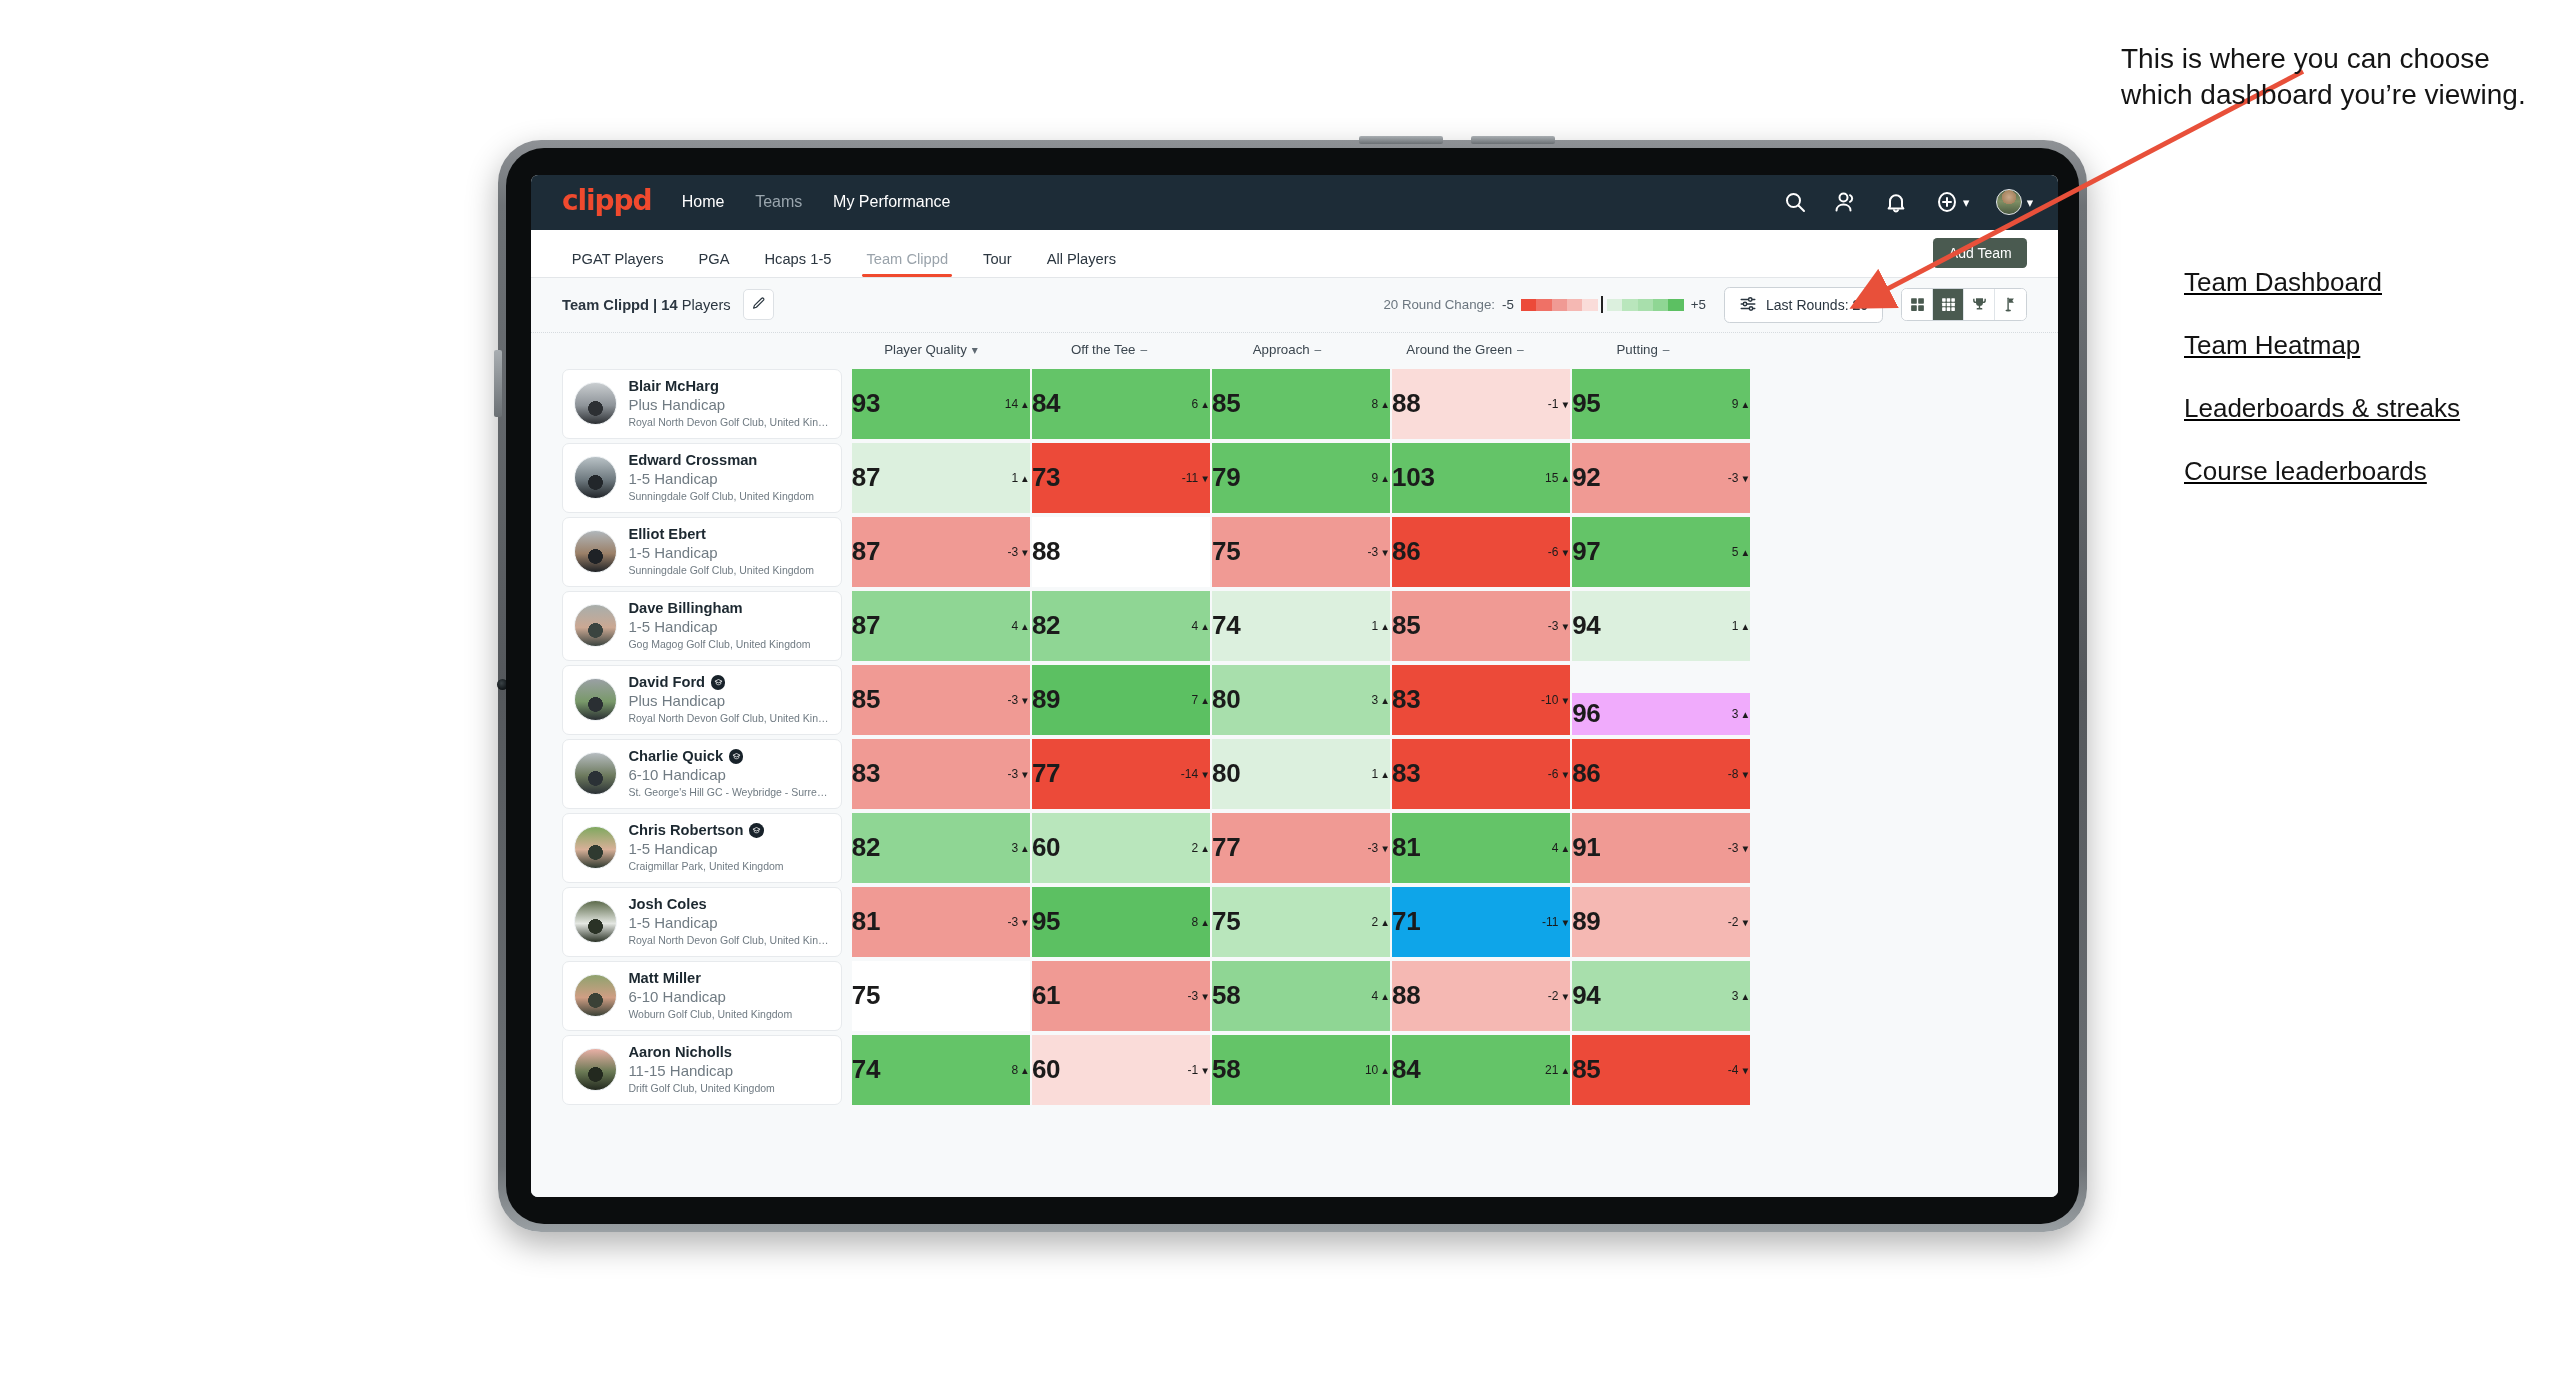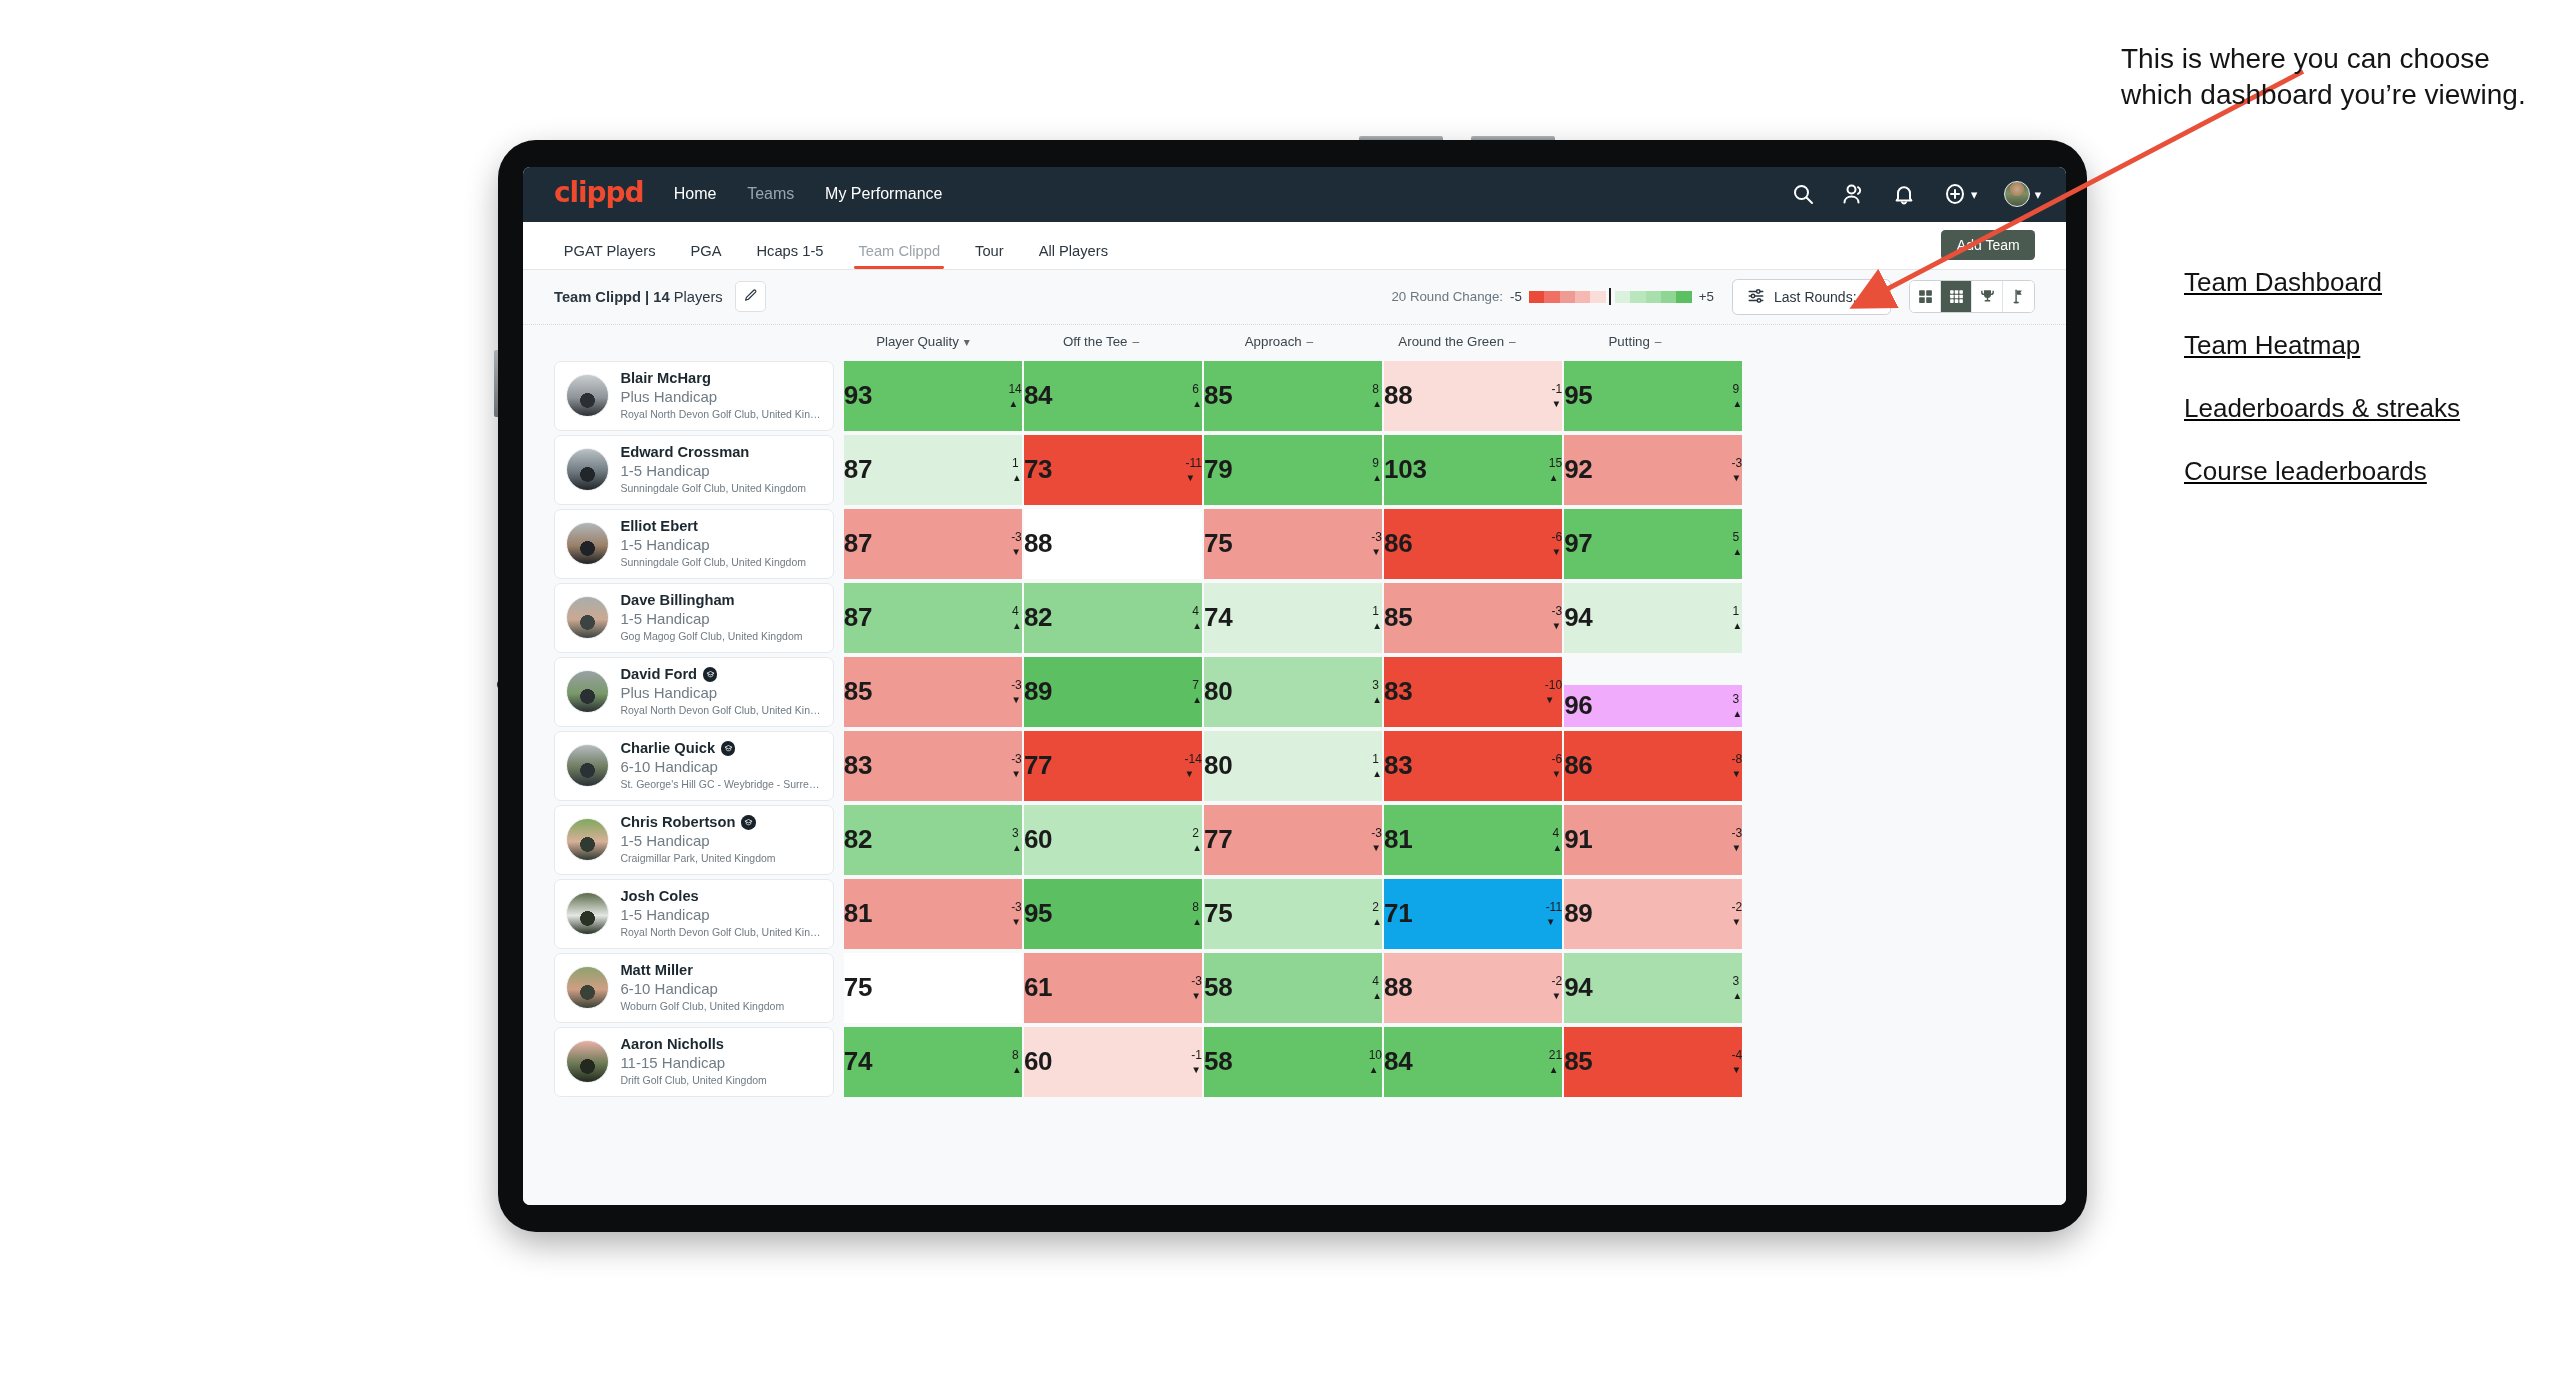--- a/index.html
+++ b/index.html
@@ -12,21 +12,21 @@
 
   #stage { position: relative; width: 2576px; height: 1386px; background:#fff; }
 
   
   #device {
     position: absolute;
     left: 498px; top: 140px;
     width: 1589px; height: 1092px;
     background: linear-gradient(180deg,#8f9296 0%, #6e7276 6%, #55585c 50%, #6e7276 94%, #9aa0a4 100%);
     border-radius: 43px;
-    padding: 0;
+    padding: 8px;
     box-shadow: 0 12.6px 32px rgba(0,0,0,.30);
   }
   #device-inner {
     width: 100%; height: 100%;
     background: #0b0d0e;
     border-radius: 38px;
     padding: 26.6px 21px 26.6px 25px;
     position: relative;
     overflow: hidden;
   }
@@ -186,21 +186,21 @@
   .pclub { font-size: 10.5px; color: #707b83; line-height: 1.35; white-space: nowrap;
            overflow: hidden; text-overflow: ellipsis; max-width: 203px; }
 
   .cell {
     flex: 0 0 178px; width: 178px;
     margin: 2.1px 2.1px 2.1px 0;
     display: flex; align-items: center; justify-content: space-between;
     gap: 6.3px;
   }
   .cval { font-size: 26px; font-weight: 700; color: #1b1b1b; letter-spacing: -0.3px; }
-  .cdelta { font-size: 12px; color: #1b1b1b; display:flex; align-items:baseline; gap:2px; white-space:nowrap;flex-direction:column; }
+  .cdelta { font-size: 12px; color: #1b1b1b; display:flex; align-items:baseline; gap:2px; white-space:nowrap; }
   .cdelta .arr { font-size: 9.8px; }
 
   
   #annot-text {
     position: absolute; left: 2121px; top: 41px; width: 434px;
     font-size: 28px; line-height: 1.30; color: #141414;
   }
   #annot-list { position: absolute; left: 2184px; top: 267px; width: 392px; text-decoration: underline; }
   .annot-item { font-size: 26px; color: #141414; margin-bottom: 32px; white-space: nowrap; }
   #arrow-svg { position: absolute; left: 1820px; top: 56px; width: 518px; height: 294px; }

